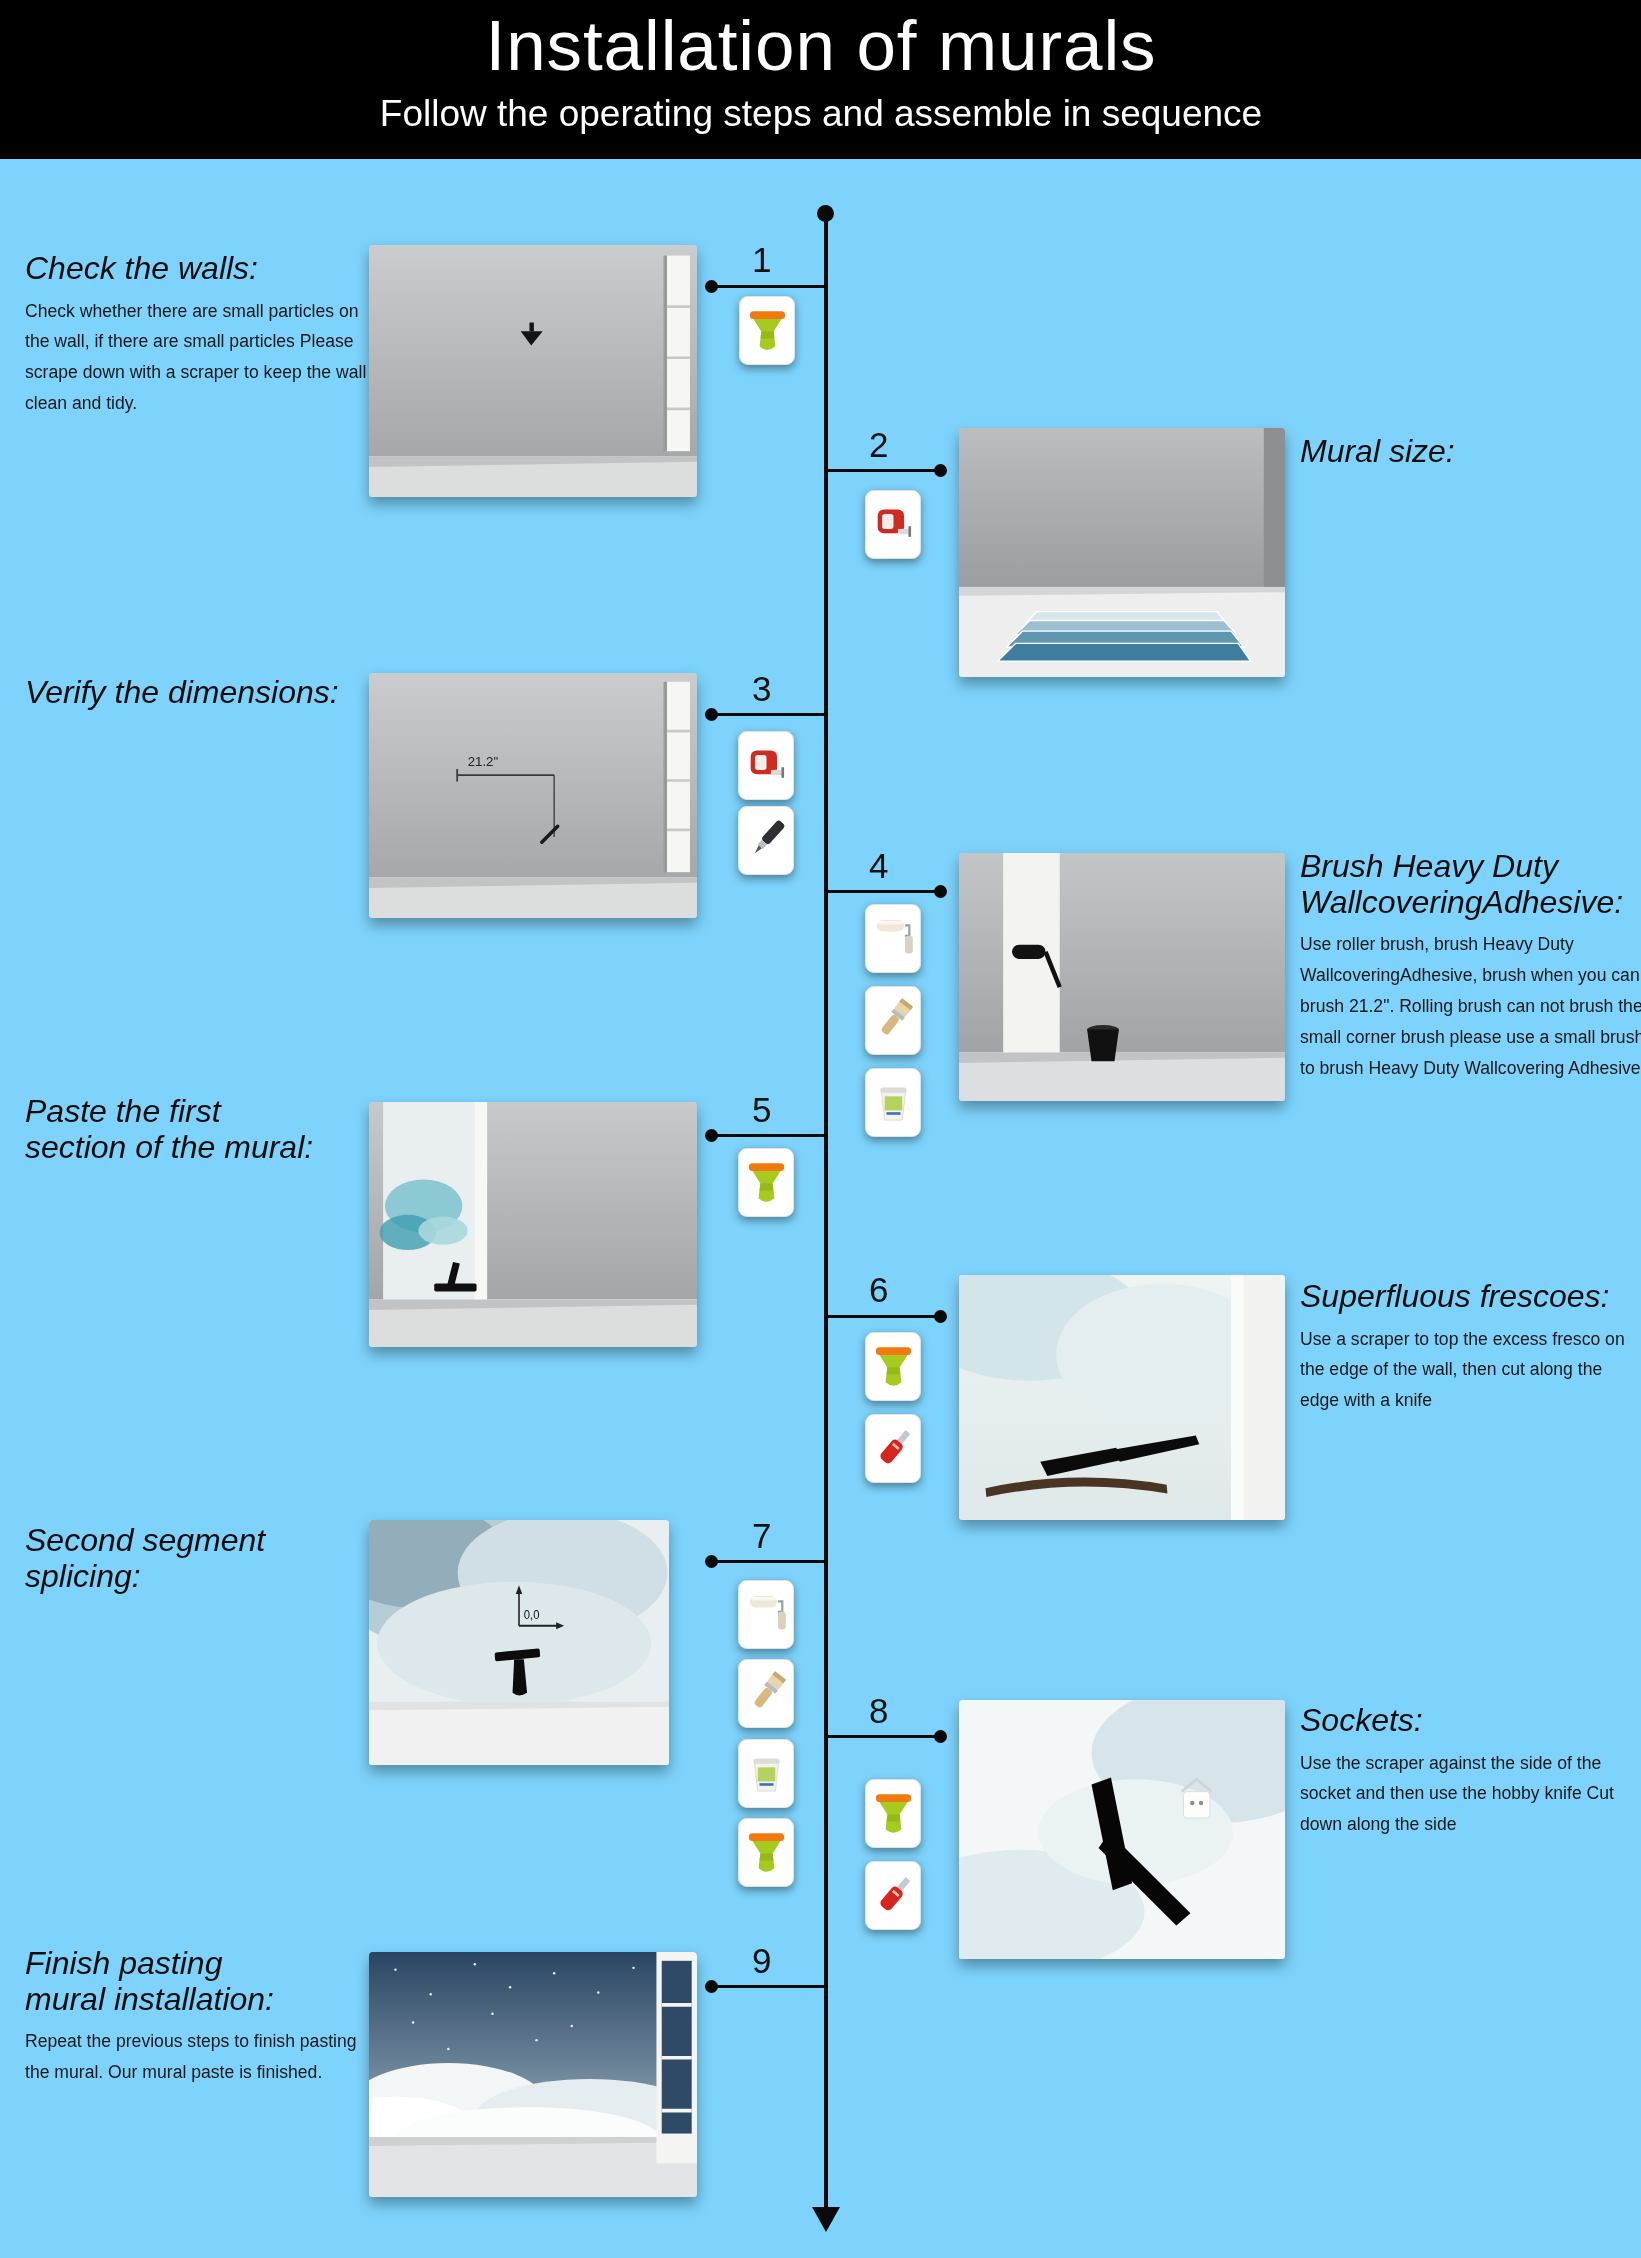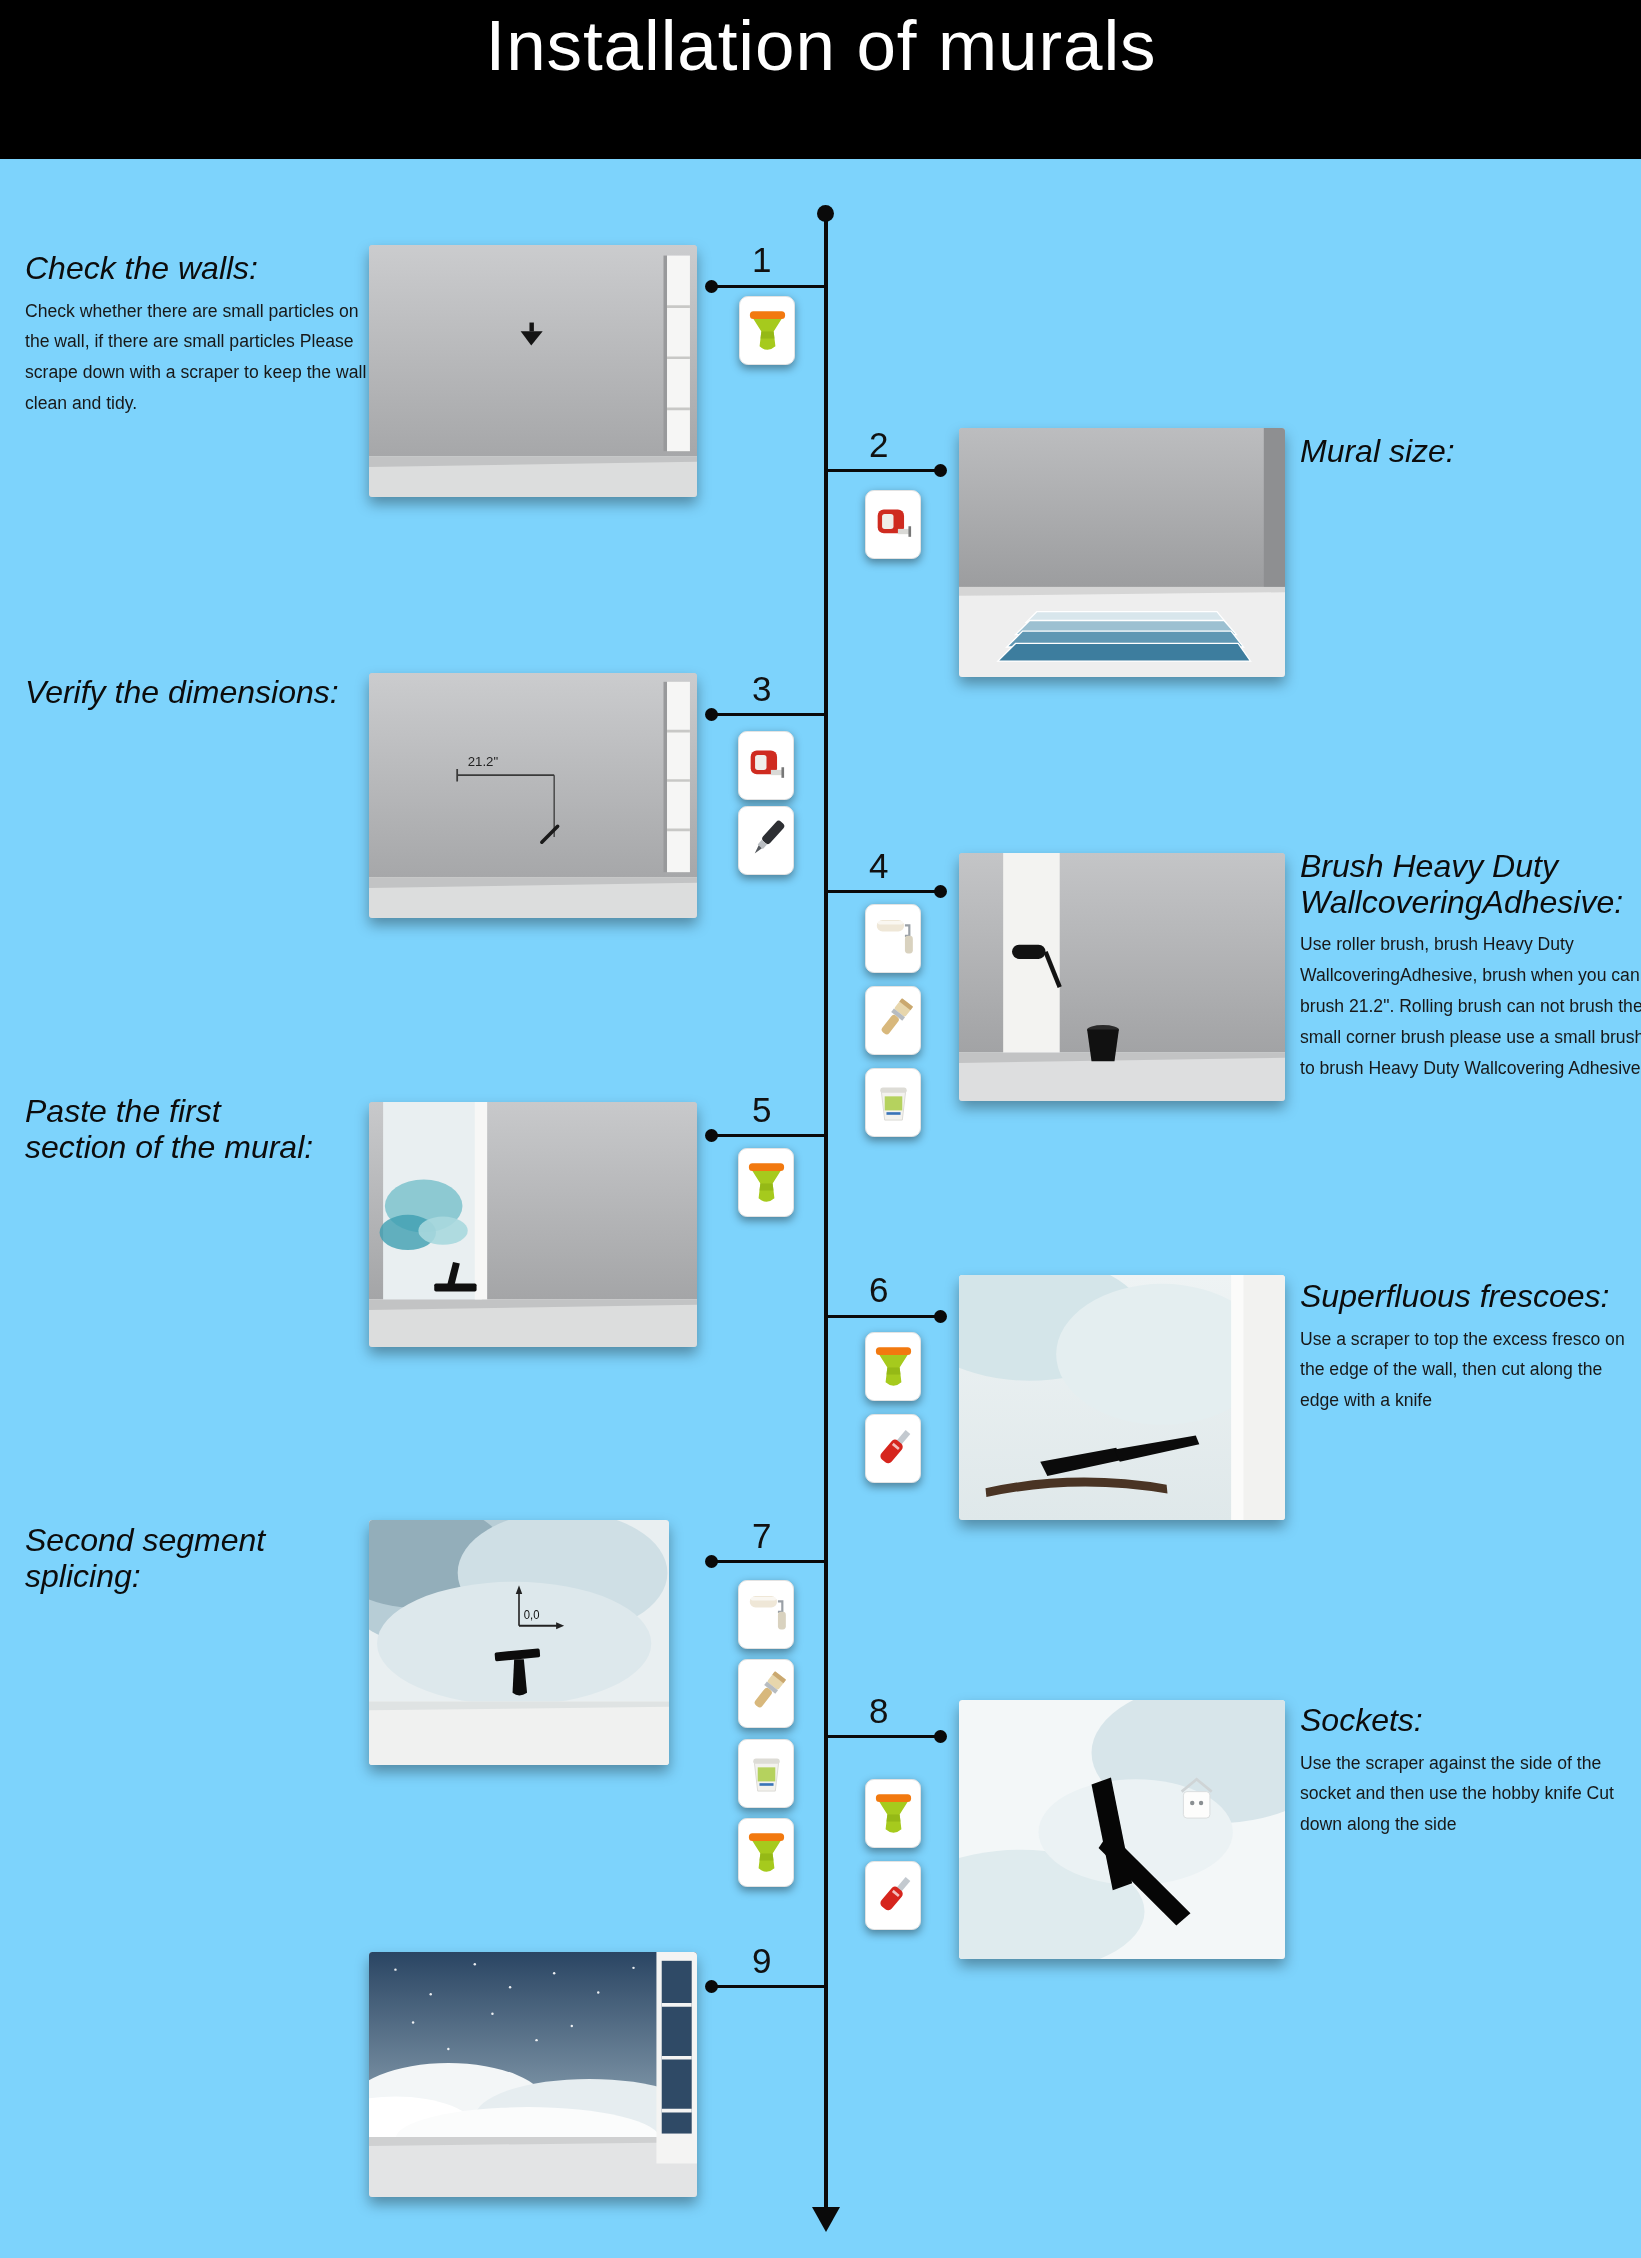--- a/index.html
+++ b/index.html
@@ -84,20 +84,21 @@
       <rect x="16" y="19" width="15" height="28" rx="5" fill="#d6251d"></rect>
       <rect x="19" y="24" width="9" height="3" fill="#ffffff" opacity="0.7"></rect>
     </g>
   </symbol>
 </svg>
 
 <div class="page">
 
   <div class="header">
     <h1>Installation of murals</h1>
+    <p>Follow the operating steps and assemble in sequence</p>
   </div>
 
   <div class="tdot"></div>
   <div class="tline"></div>
   <div class="tarrow"></div>
 
   <div class="conn" style="left:711px; top:285px; width:115px;">
       <span class="cdot l"></span>
     </div>
   <div class="num" style="left:752px; top:240px;">1</div>
@@ -391,20 +392,24 @@
   <div class="tool" style="left:865px; top:1861px;">
       <svg class="ticon" viewBox="0 0 46 58" width="41" height="51">
         <use href="#i-knife"></use>
       </svg>
     </div>
 
   <div class="conn" style="left:711px; top:1985px; width:115px;">
       <span class="cdot l"></span>
     </div>
   <div class="num" style="left:752px; top:1941px;">9</div>
+  <div class="tb" style="left:25px; top:1946px; width:346px;">
+    <h2 style="width:273px;">Finish pasting mural installation:</h2>
+    <p>Repeat the previous steps to finish pasting the mural. Our mural paste is finished.</p>
+  </div>
   <div class="scene" style="left:369px; top:1952px; width:328px; height:245px;">
     <svg viewBox="0 0 372 278" preserveAspectRatio="none">
       <defs>
           <linearGradient id="sky9" x1="0" y1="0" x2="0" y2="1">
             <stop offset="0" stop-color="#2a4563"></stop>
             <stop offset="1" stop-color="#93a9b8"></stop>
           </linearGradient>
         </defs>
       <rect width="372" height="210" fill="url(#sky9)"></rect>
       <g fill="#ffffff" opacity="0.9">

